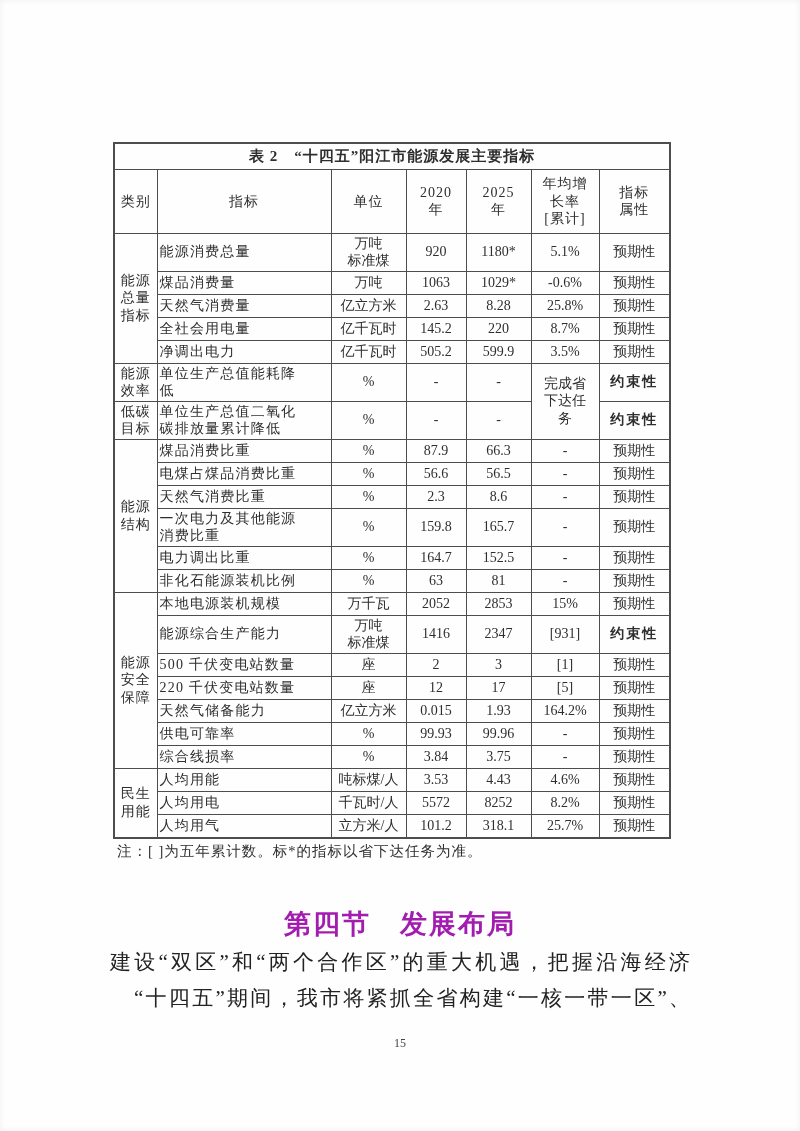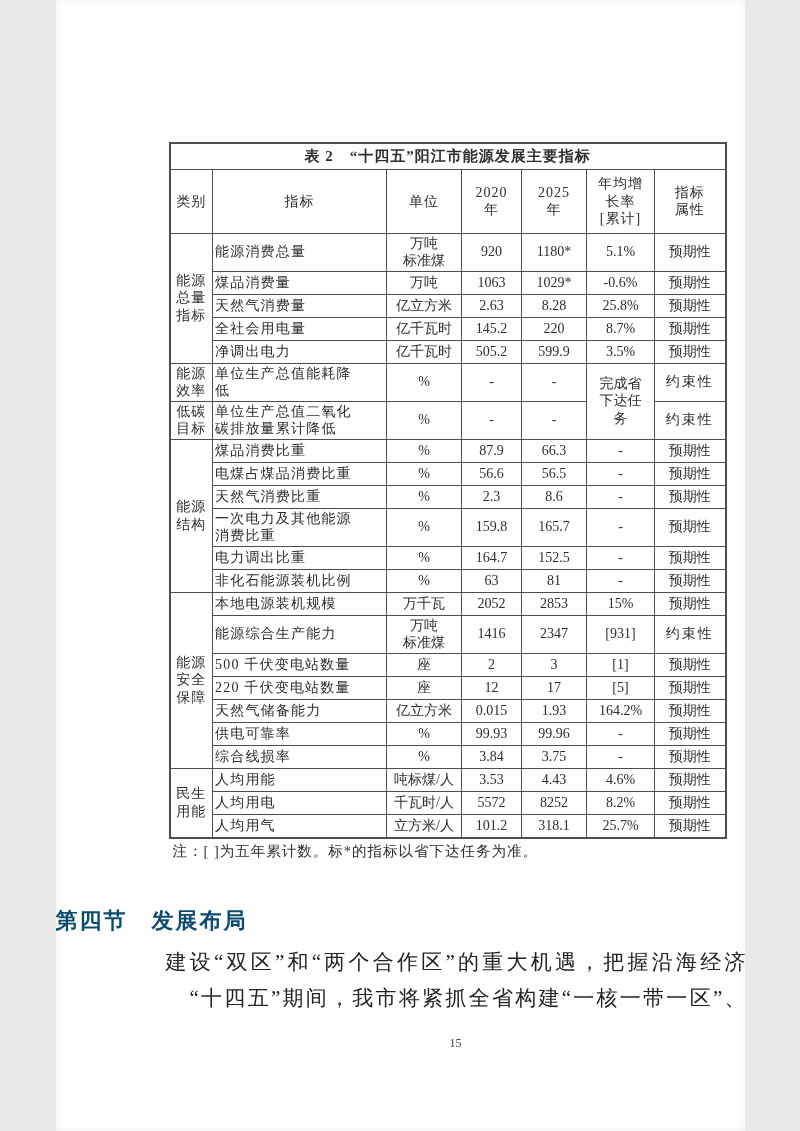--- a/index.html
+++ b/index.html
@@ -1,17 +1,17 @@
 <!DOCTYPE html>
 <html><head>
 <meta charset="utf-8">
 <style>
   html,body{margin:0;padding:0;background:#e9e9e9;}
   .page{
-    position:relative;width:689px;height:1131px;margin:0 auto;
+    position:relative;width:800px;height:1131px;margin:0 auto;
     background:#fefefe;color:#2e2e2e;
     font-family:"Liberation Serif","DejaVu Serif",serif;
     overflow:hidden;
     box-shadow:inset 0 0 6px rgba(0,0,0,.06);
   }
   
   table.tbl{
     position:absolute;top:142px;left:113px;width:556px;
     border-collapse:collapse;table-layout:fixed;
     border:2px solid #4d4d4d;
@@ -23,31 +23,31 @@
     padding:1px 2px;height:20px;
     white-space:pre-line;
     overflow:hidden;
   }
   .tbl .title-row td{
     font-weight:bold;font-size:15px;height:23px;letter-spacing:1px;
   }
   .tbl .hdr td{padding:5px 2px;letter-spacing:1px;}
   .tbl td.ind{text-align:left;letter-spacing:1.2px;}
   .tbl td.cat{letter-spacing:1px;margin-top:16px;}
-  .tbl td.bold{font-weight:normal;letter-spacing:2px;}
+  .tbl td.bold{font-weight:bold;letter-spacing:2px;}
   
   .note{
     position:absolute;top:842px;left:117px;width:560px;
     font-size:14.5px;letter-spacing:1px;white-space:pre-line;
   }
   
   .heading{
     position:absolute;top:906px;left:0;width:800px;
-    text-align:left;font-size:22px;font-weight:bold;letter-spacing:2px;
-    color:#0c4a6e;
+    text-align:center;font-size:27px;font-weight:bold;letter-spacing:2px;
+    color:#a21caf;
   }
   .para{
     position:absolute;top:944px;left:110px;width:582px;
     font-size:21px;color:#222;
   }
   .pline{
     height:36px;line-height:36px;letter-spacing:2px;
     text-align:justify;text-align-last:justify;
   }
   .pline.indent{padding-left:24px;}

